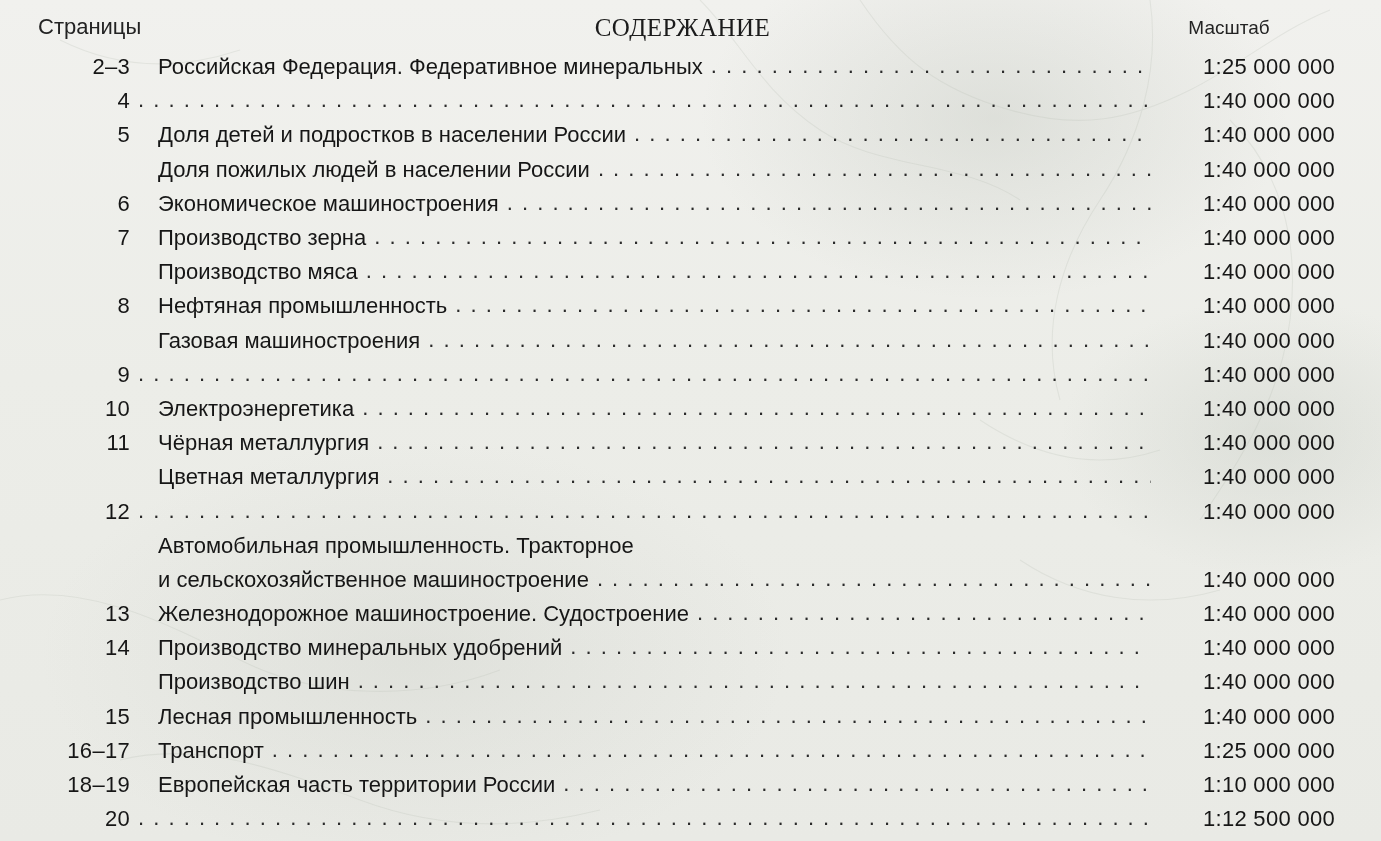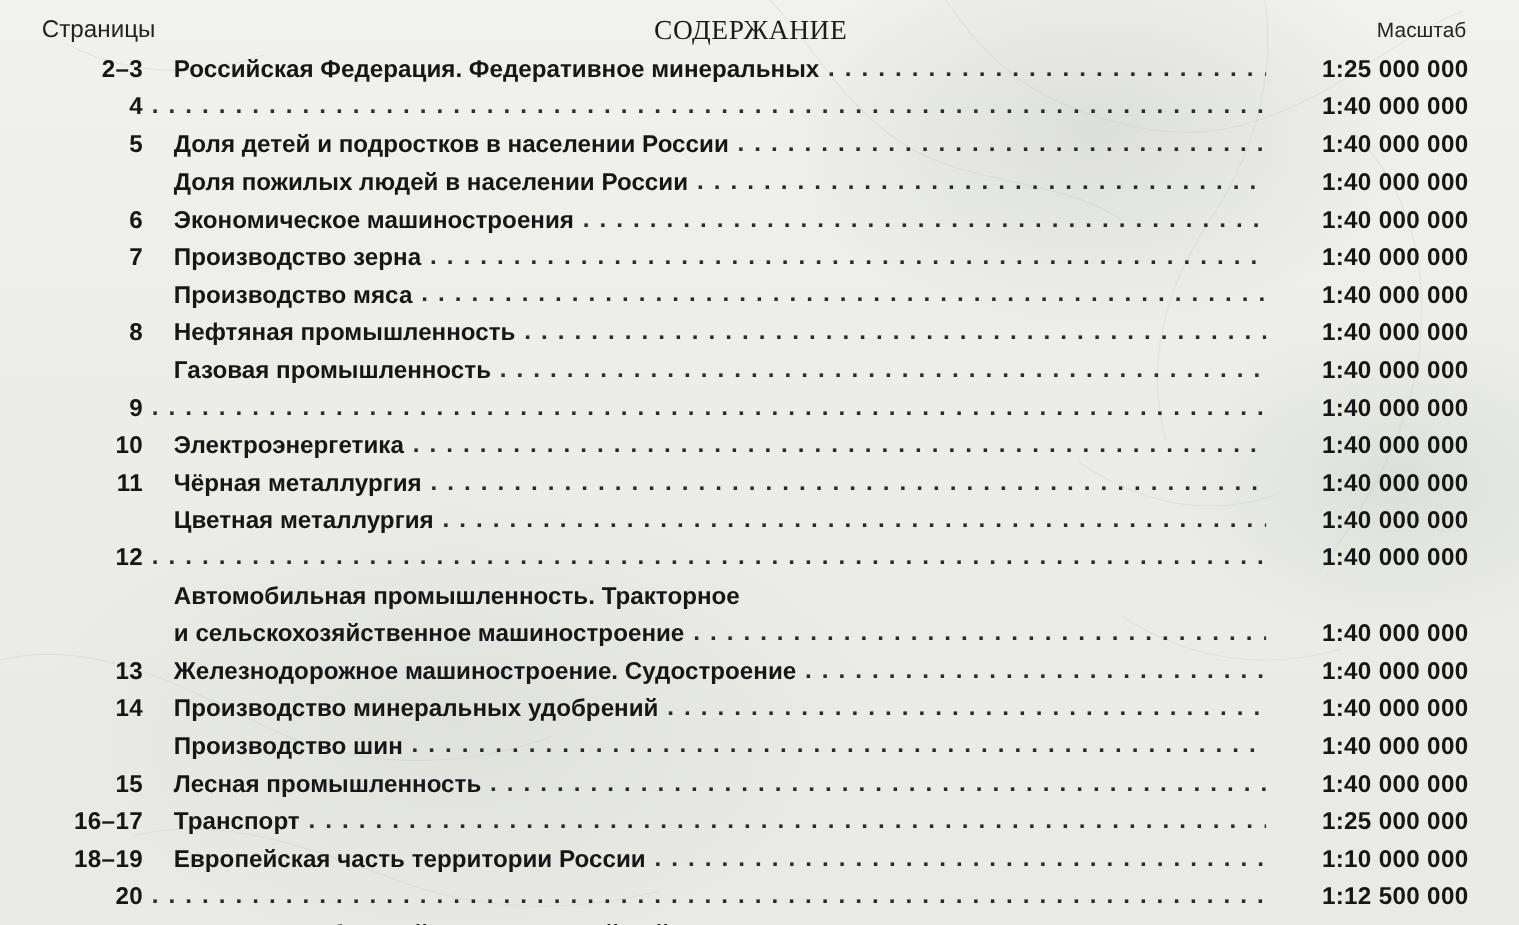--- a/index.html
+++ b/index.html
@@ -60,35 +60,34 @@
     text-align: center;
     font-size: 25px;
     letter-spacing: 0.5px;
     color: #1b1b1b;
     font-family: Liberation Serif, serif;
   }
   .header .scale-label {
     margin-left: auto;
     font-size: 19px;
     color: #232323;
-    text-align: right;
+    text-align: center;
     width: 210px;
     padding-right: 2px;
     box-sizing: border-box;
   }
   .toc {
     margin-top: 2px;
   }
   .row {
     display: flex;
-    align-items: flex-start;
+    align-items: center;
     height: 34.2px;
     font-size: 22px;
     color: #161616;
-    font-weight: bold;
   }
   .row .pg {
     width: 100px;
     flex: 0 0 100px;
     text-align: right;
     padding-right: 0;
     white-space: nowrap;
     letter-spacing: 0.3px;
   }
   .row .name {
@@ -194,21 +193,21 @@
 
     <div class="row">
       <span class="pg">8</span>
       <span class="name">Нефтяная промышленность</span>
       <span class="dots">. . . . . . . . . . . . . . . . . . . . . . . . . . . . . . . . . . . . . . . . . . . . . . . . . . . . . . . . . . . . . . . . . . . . . . . . . . . . . . . . . . . . . . . . . . . . . . . . . . . . . . . . . . . . . . . . . . . . . . . . . . . . . . . . . . . . . . . . . . . . . . . . .</span>
       <span class="scale">1:40 000 000</span>
     </div>
 
     <div class="row cont">
       <span class="pg"></span>
-      <span class="name">Газовая промышленность</span>
+      <span class="name">Газовая машиностроения</span>
       <span class="dots">. . . . . . . . . . . . . . . . . . . . . . . . . . . . . . . . . . . . . . . . . . . . . . . . . . . . . . . . . . . . . . . . . . . . . . . . . . . . . . . . . . . . . . . . . . . . . . . . . . . . . . . . . . . . . . . . . . . . . . . . . . . . . . . . . . . . . . . . . . . . . . . . .</span>
       <span class="scale">1:40 000 000</span>
     </div>
 
     <div class="row">
       <span class="pg">9</span>
       <span class="dots">. . . . . . . . . . . . . . . . . . . . . . . . . . . . . . . . . . . . . . . . . . . . . . . . . . . . . . . . . . . . . . . . . . . . . . . . . . . . . . . . . . . . . . . . . . . . . . . . . . . . . . . . . . . . . . . . . . . . . . . . . . . . . . . . . . . . . . . . . . . . . . . . .</span>
       <span class="scale">1:40 000 000</span>
     </div>
 

